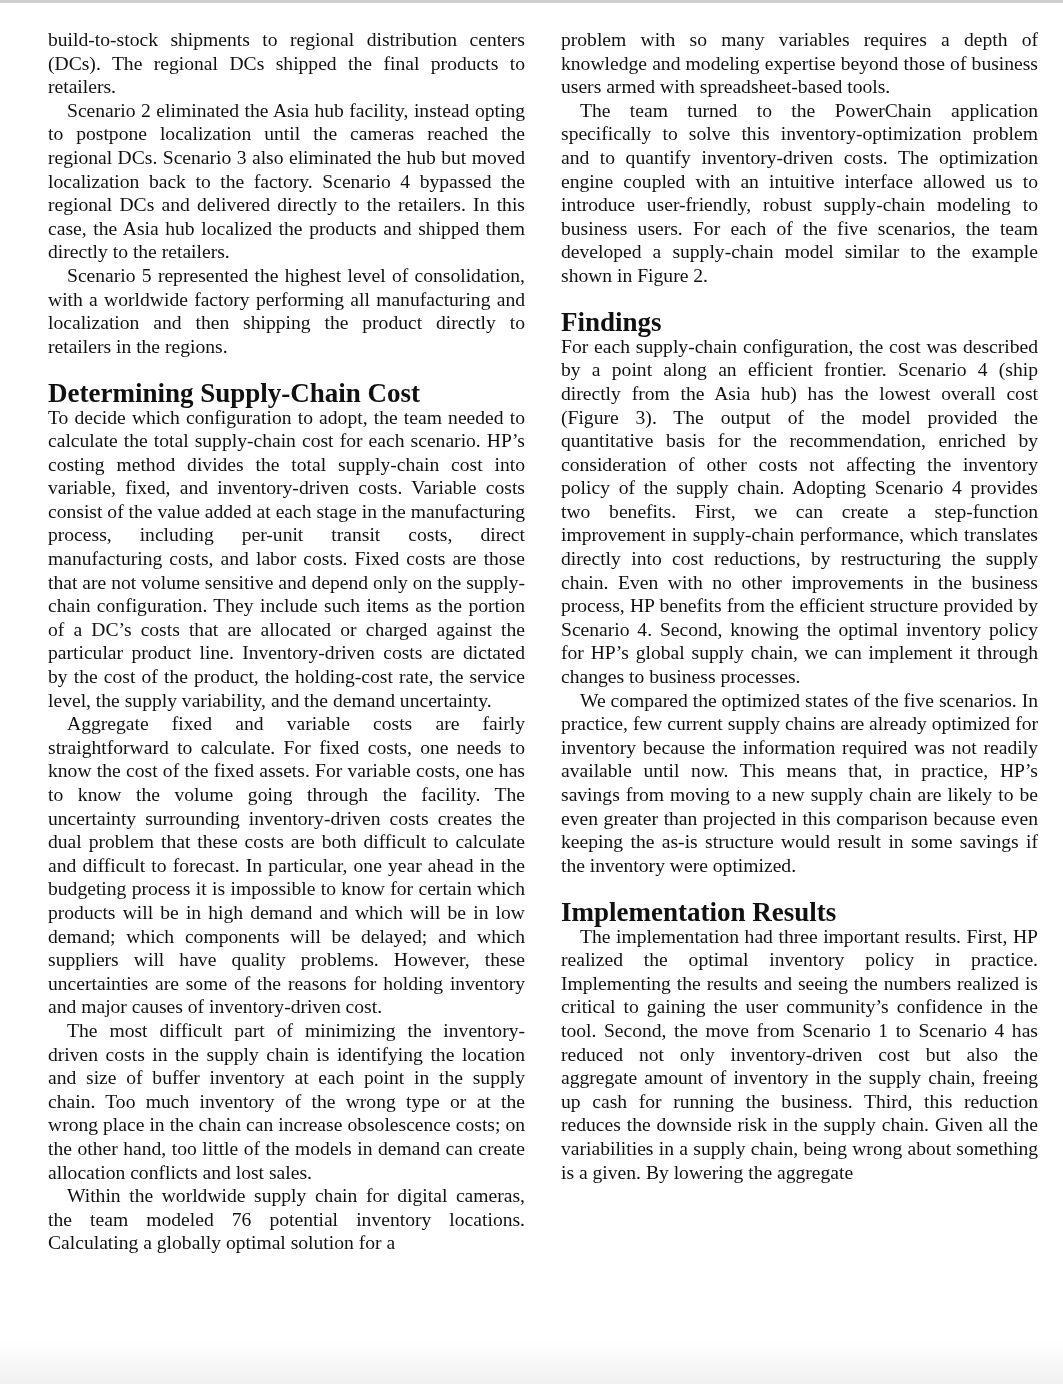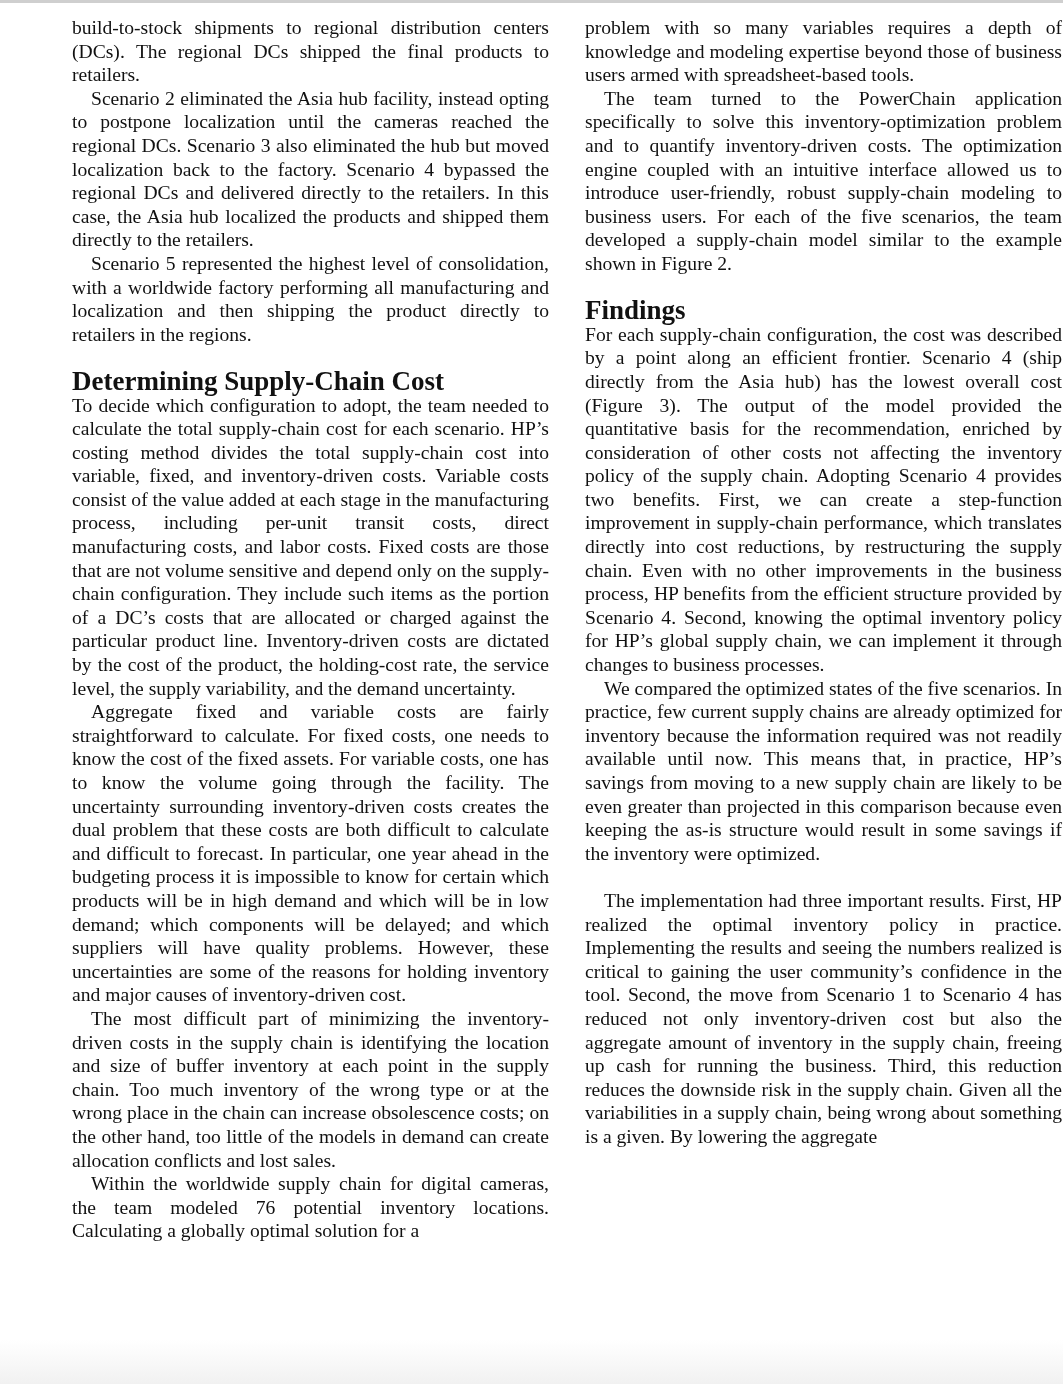--- a/index.html
+++ b/index.html
@@ -12,23 +12,23 @@
   .top-rule {
     position: absolute; left: 0; top: 0; width: 1063px; height: 3px;
     background: #cfcfcf;
   }
   .bottom-fade {
     position: absolute; left: 0; bottom: 0; width: 1063px; height: 44px;
     background: linear-gradient(to bottom, rgba(255,255,255,0) 0%, #f1f1f1 100%);
     pointer-events: none;
   }
   .column {
-    position: absolute; top: 16px; width: 477px;
+    position: absolute; top: 28px; width: 477px;
     font-size: 19.6px; line-height: 23.6px;
-    text-align: justify; hyphens: manual; margin-left: 24px;
+    text-align: justify; hyphens: manual;
   }
   .col-left { left: 48px; }
   .col-right { left: 561px; }
   p { margin: 0; }
   p.indent { text-indent: 19px; }
   h3 {
     margin: 0; font-size: 27px; line-height: 23.6px; font-weight: bold;
   }
   .gap { height: 23.6px; }
 </style>
@@ -50,16 +50,17 @@
 </div>
 
 <div class="column col-right">
   <p>problem with so many variables requires a depth of knowledge and modeling expertise beyond those of business users armed with spreadsheet-based tools.</p>
   <p class="indent">The team turned to the PowerChain application specifically to solve this inventory-optimization problem and to quantify inventory-driven costs. The optimization engine coupled with an intuitive interface allowed us to introduce user-friendly, robust supply-chain modeling to business users. For each of the five scenarios, the team developed a supply-chain model similar to the example shown in Figure 2.</p>
   <div class="gap"></div>
   <h3>Findings</h3>
   <p>For each supply-chain configuration, the cost was described by a point along an efficient frontier. Scenario 4 (ship directly from the Asia hub) has the lowest overall cost (Figure 3). The output of the model provided the quantitative basis for the recommendation, enriched by consideration of other costs not affecting the inventory policy of the supply chain. Adopting Scenario 4 provides two benefits. First, we can create a step-function improvement in supply-chain performance, which translates directly into cost reductions, by restructuring the supply chain. Even with no other improvements in the business process, HP benefits from the efficient structure provided by Scenario 4. Second, knowing the optimal inventory policy for HP’s global supply chain, we can implement it through changes to business processes.</p>
   <p class="indent">We compared the optimized states of the five scenarios. In practice, few current supply chains are already optimized for inventory because the information required was not readily available until now. This means that, in practice, HP’s savings from moving to a new supply chain are likely to be even greater than projected in this comparison because even keeping the as-is structure would result in some savings if the inventory were optimized.</p>
   <div class="gap"></div>
+  <h3>Implementation Results</h3>
   <p class="indent">The implementation had three important results. First, HP realized the optimal inventory policy in practice. Implementing the results and seeing the numbers realized is critical to gaining the user community’s confidence in the tool. Second, the move from Scenario 1 to Scenario 4 has reduced not only inventory-driven cost but also the aggregate amount of inventory in the supply chain, freeing up cash for running the business. Third, this reduction reduces the downside risk in the supply chain. Given all the variabilities in a supply chain, being wrong about something is a given. By lowering the aggregate</p>
 </div>
 
 <div class="bottom-fade"></div>
 
 </body></html>

